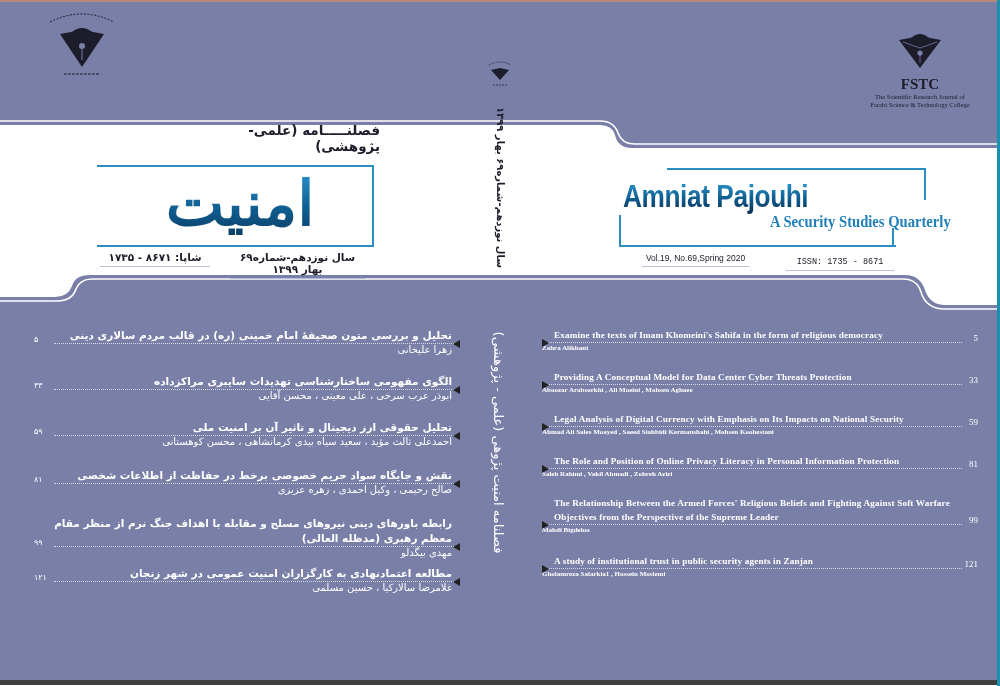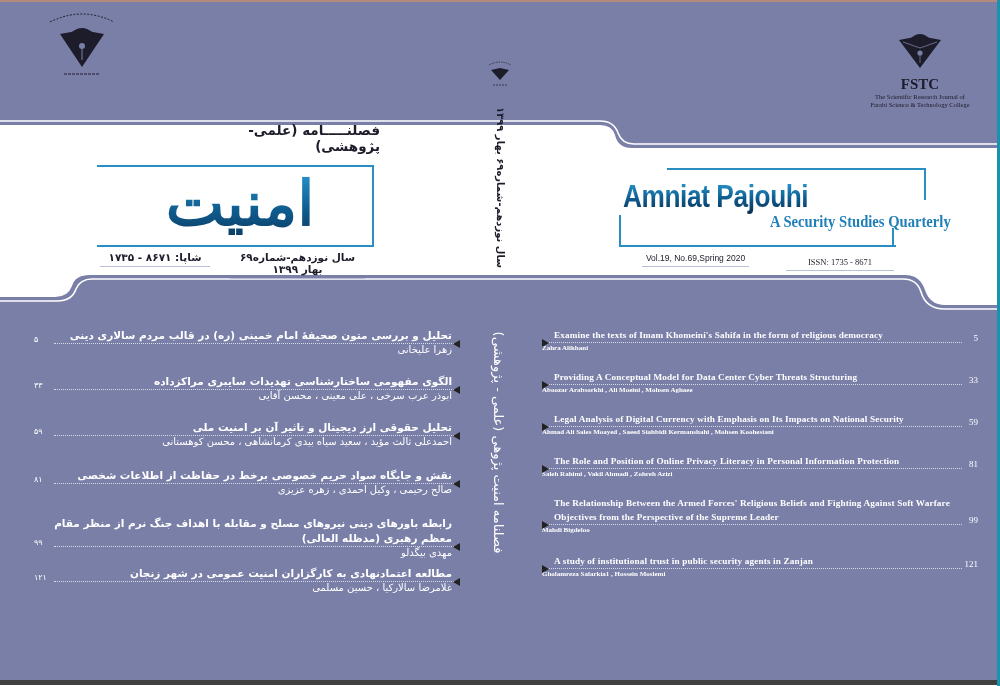--- a/index.html
+++ b/index.html
@@ -21,21 +21,21 @@
   .vert-fa{position:absolute;left:488px;top:140px;width:24px;height:130px;}
   .vert-fa span{position:absolute;left:-55px;top:55px;width:135px;transform:rotate(90deg);font-family:"DejaVu Sans",sans-serif;font-weight:bold;font-size:10px;color:#1c1c2a;white-space:nowrap;direction:rtl;text-align:center;}
   .en-box{position:absolute;left:619px;top:168px;width:305px;height:77px;}
   .en-box .b1{position:absolute;left:48px;top:0;width:257px;height:30px;border-top:2px solid #2a8fc0;border-right:2px solid #2a8fc0;}
   .en-box .b2{position:absolute;left:0;top:47px;width:275px;height:30px;border-bottom:2px solid #2a8fc0;border-left:2px solid #2a8fc0;}
   .en-box .b2r{position:absolute;left:273px;top:60px;width:2px;height:17px;background:#2a8fc0;}
   .en-title{position:absolute;left:623px;top:178px;font-family:"Liberation Sans",sans-serif;font-weight:bold;font-size:32px;letter-spacing:-0.5px;transform:scaleX(0.82);transform-origin:left top;
     background:linear-gradient(180deg,#2fa4dc 0%,#0f5d90 55%,#0a2c4c 100%);-webkit-background-clip:text;background-clip:text;-webkit-text-fill-color:transparent;white-space:nowrap;}
   .en-sub{position:absolute;left:770px;top:212px;font-family:"Liberation Serif",serif;font-weight:bold;font-size:17px;color:#1f7fb8;transform:scaleX(0.86);transform-origin:left top;white-space:nowrap;}
   .en-vol{position:absolute;left:642px;top:253px;width:107px;text-align:center;font-family:"Liberation Sans",sans-serif;font-size:8.5px;color:#1c1c2a;border-bottom:1px solid #b9bfd6;padding-bottom:3px;}
-  .en-issn{position:absolute;left:786px;top:257px;width:108px;text-align:center;font-family:Liberation Serif, serif;font-size:8.5px;color:#1c1c2a;border-bottom:1px solid #b9bfd6;padding-bottom:3px;}
+  .en-issn{position:absolute;left:786px;top:257px;width:108px;text-align:center;font-family:Liberation Mono, monospace;font-size:8.5px;color:#1c1c2a;border-bottom:1px solid #b9bfd6;padding-bottom:3px;}
   .spine{position:absolute;left:478px;top:320px;width:40px;height:260px;}
   .spine span{position:absolute;left:-110px;top:115px;width:260px;transform:rotate(90deg);font-family:"DejaVu Sans",sans-serif;font-size:13px;color:#ffffff;white-space:nowrap;direction:rtl;text-align:center;}
   .toc-en{position:absolute;left:540px;top:328px;width:430px;}
   .toc-en .item{position:relative;margin-bottom:0;}
   .toc-en .title{font-family:"Liberation Serif",serif;font-weight:bold;font-size:9.2px;color:#ffffff;line-height:14px;letter-spacing:0.15px;margin-left:14px;}
   .toc-en .lead{position:relative;height:0;border-top:1px dotted #d6d9ea;margin-left:4px;margin-right:8px;}
   .toc-en .page{position:absolute;right:-16px;top:-10px;font-size:9px;color:#ffffff;}
   .toc-en .tri{position:absolute;left:-2px;top:-4px;width:0;height:0;border-top:4px solid transparent;border-bottom:4px solid transparent;border-left:7px solid #222;}
   .toc-en .authors{font-family:"Liberation Serif",serif;font-weight:bold;font-size:7px;color:#ffffff;margin-left:2px;line-height:11px;}
   .toc-fa{position:absolute;left:30px;top:328px;width:430px;direction:rtl;}
@@ -121,21 +121,21 @@
 <div class="toc-en">
   <div class="item" style="height:42px;">
     <div class="title">Examine the texts of Imam Khomeini's Sahifa in the form of religious democracy</div>
     <div class="lead">
         <span class="tri"></span>
         <span class="page">5</span>
       </div>
     <div class="authors">Zahra Alikhani</div>
   </div>
   <div class="item" style="height:42px;">
-    <div class="title">Providing A Conceptual Model for Data Center Cyber Threats Structuring</div>
+    <div class="title">Providing A Conceptual Model for Data Center Cyber Threats Protection</div>
     <div class="lead">
         <span class="tri"></span>
         <span class="page">33</span>
       </div>
     <div class="authors">Aboozar Arabsorkhi , Ali Moeini , Mohsen Aghaee</div>
   </div>
   <div class="item" style="height:42px;">
     <div class="title">Legal Analysis of Digital Currency with Emphasis on Its Impacts on National Security</div>
     <div class="lead">
         <span class="tri"></span>

